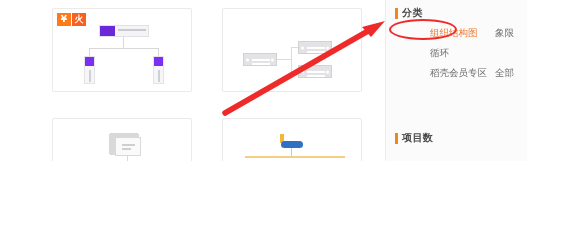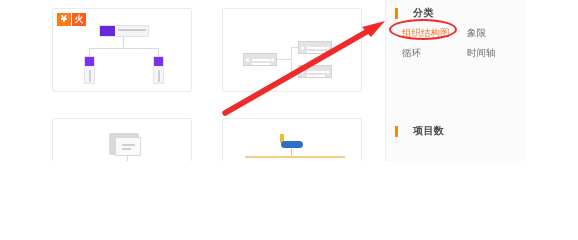--- a/index.html
+++ b/index.html
@@ -203,53 +203,54 @@
     position: absolute;
     left: 386px; top: 0;
     width: 141px; height: 161px;
     background: #fbfbfb;
     box-sizing: border-box;
   }
   .sec-head {
     position: absolute;
     display: flex;
     align-items: center;
-    gap: 15px;
+    gap: 4px;
   }
   .sec-head .bar {
     width: 3px; height: 11px;
     background: #f0871a;
     flex: 0 0 auto;
   }
   .sec-head .ttl {
     font-size: 10px;
     color: #4a4a4a;
     font-weight: bold;
     letter-spacing: .4px;
     white-space: nowrap;
   }
   #head-cat  { left: 9px;  top: 6px; }
-  #head-cnt  { left: 9px;  top: 124px; }
+  #head-cnt  { left: 9px;  top: 131px; }
 
   .filter-grid {
     position: absolute;
     left: 16px; top: 23px;
     width: 120px;
   }
   .f-row {
     position: relative;
     height: 20px;
   }
   .f-item {
     position: absolute;
     font-size: 9.5px;
     color: #6e6e6e;
     white-space: nowrap;
     line-height: 20px;
     cursor: pointer;
+    margin-left: 28px;
   }
   .f-item.col1 { left: 0px; }
   .f-item.col2 { left: 65px; }
   .f-item.active { color: #f3762a; }
 
   
   #ann-circle {
     position: absolute;
     left: 389px; top: 19px;
     width: 68px; height: 21px;
@@ -344,23 +345,26 @@
 
       <div class="f-row">
         <span class="f-item col1 active">组织结构图</span>
         <span class="f-item col2">象限</span>
       </div>
 
 
 
       <div class="f-row">
         <span class="f-item col1">循环</span>
-        <span class="f-item col2">时间轴</span>
-      </div>
-
+      </div>
+
+      <div class="f-row">
+        <span class="f-item col1">稻壳会员专区</span>
+        <span class="f-item col2">全部</span>
+      </div>
 
     </div>
 
     <div class="sec-head" id="head-cnt">
       <span class="bar"></span>
       <span class="ttl">项目数</span>
     </div>
 
   </div>
 

